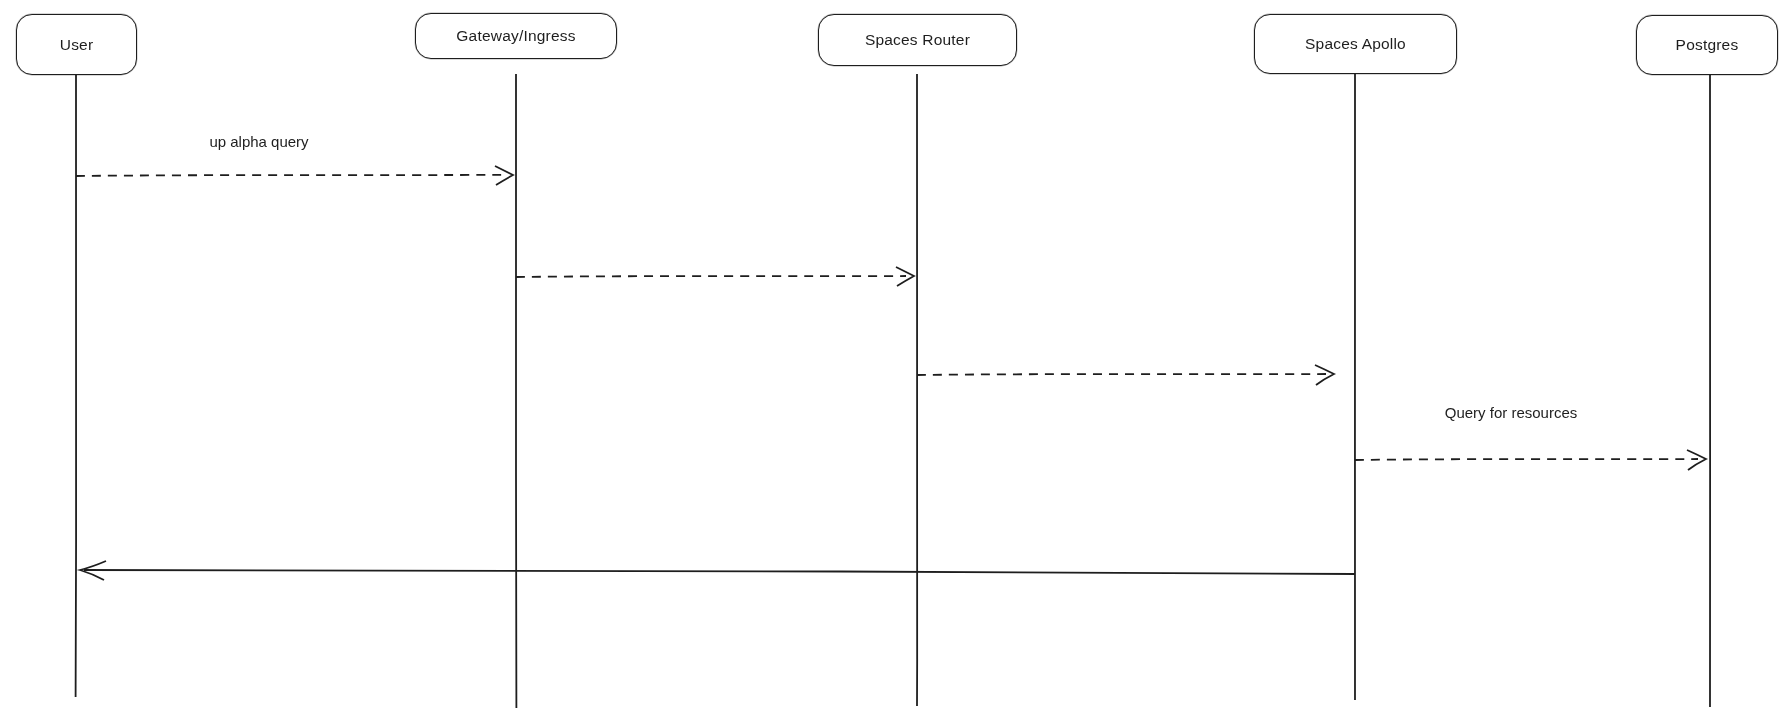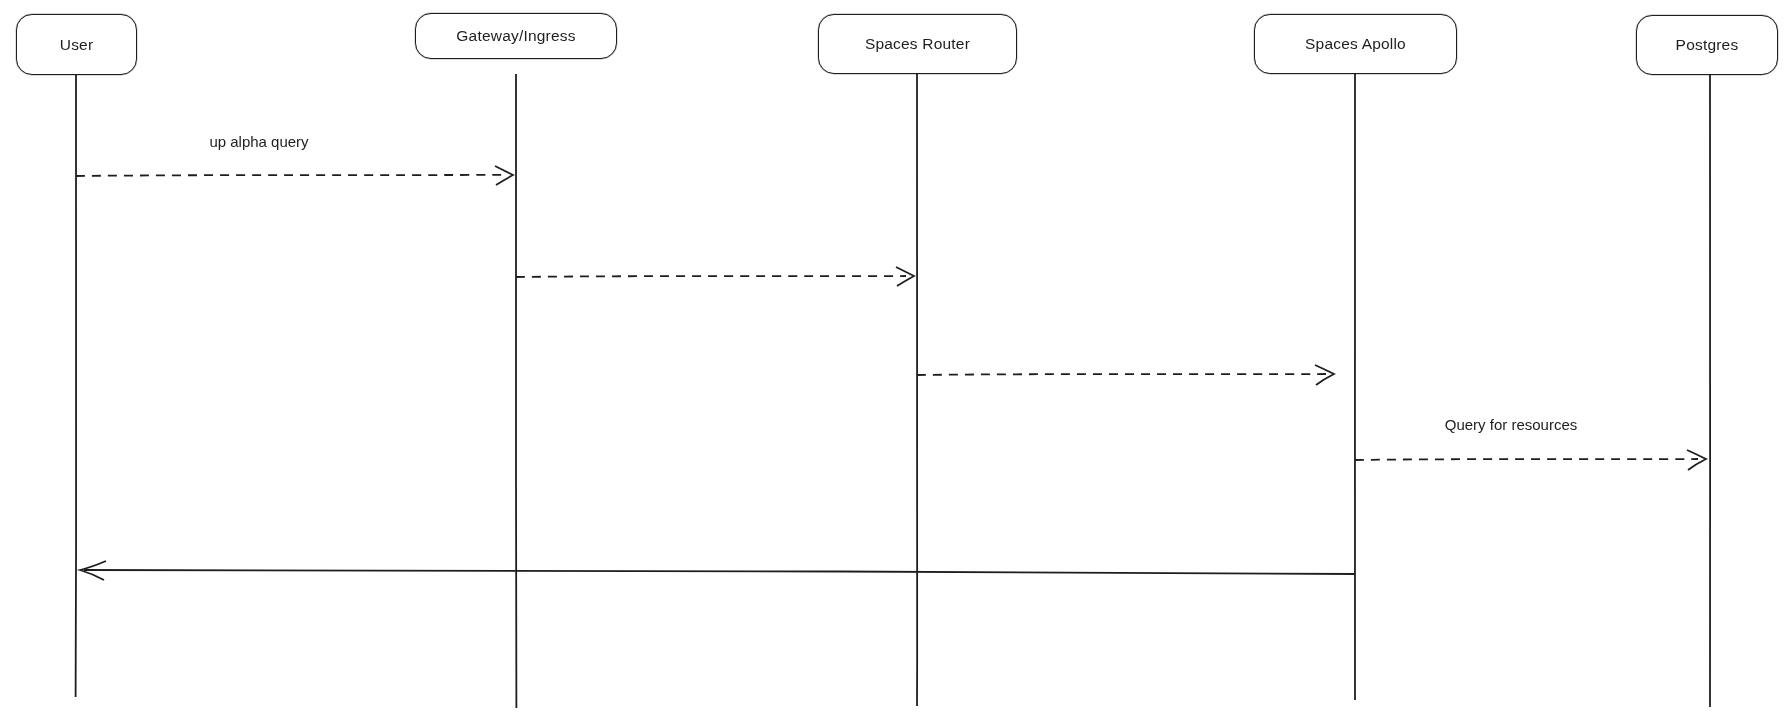--- a/index.html
+++ b/index.html
@@ -44,26 +44,26 @@
     position: absolute;
     font-size: 15px;
     color: #1e1e1e;
     text-align: right;
     white-space: nowrap;
     transform: translateX(-50%);
   }
   
   #box-user     { left: 16px;   top: 14px; width: 121px; height: 61px; }
   #box-gateway  { left: 415px;  top: 13px; width: 202px; height: 46px; }
-  #box-router   { left: 818px;  top: 14px; width: 199px; height: 60px; }
+  #box-router   { left: 818px;  top: 14px; width: 199px; height: 52px; }
   #box-apollo   { left: 1254px; top: 14px; width: 203px; height: 60px; }
   #box-postgres { left: 1636px; top: 15px; width: 142px; height: 60px; }
 
   #label-msg-1 { left: 259px;  top: 133px; }
-  #label-msg-4 { left: 1511px; top: 416px; }
+  #label-msg-4 { left: 1511px; top: 404px; }
 
   svg path { stroke: #1e1e1e; fill: none; }
 </style>
 </head>
 <body>
 
 <div class="canvas">
 
   <svg class="lines-layer" viewBox="0 0 1792 713" xmlns="http://www.w3.org/2000/svg">
 

